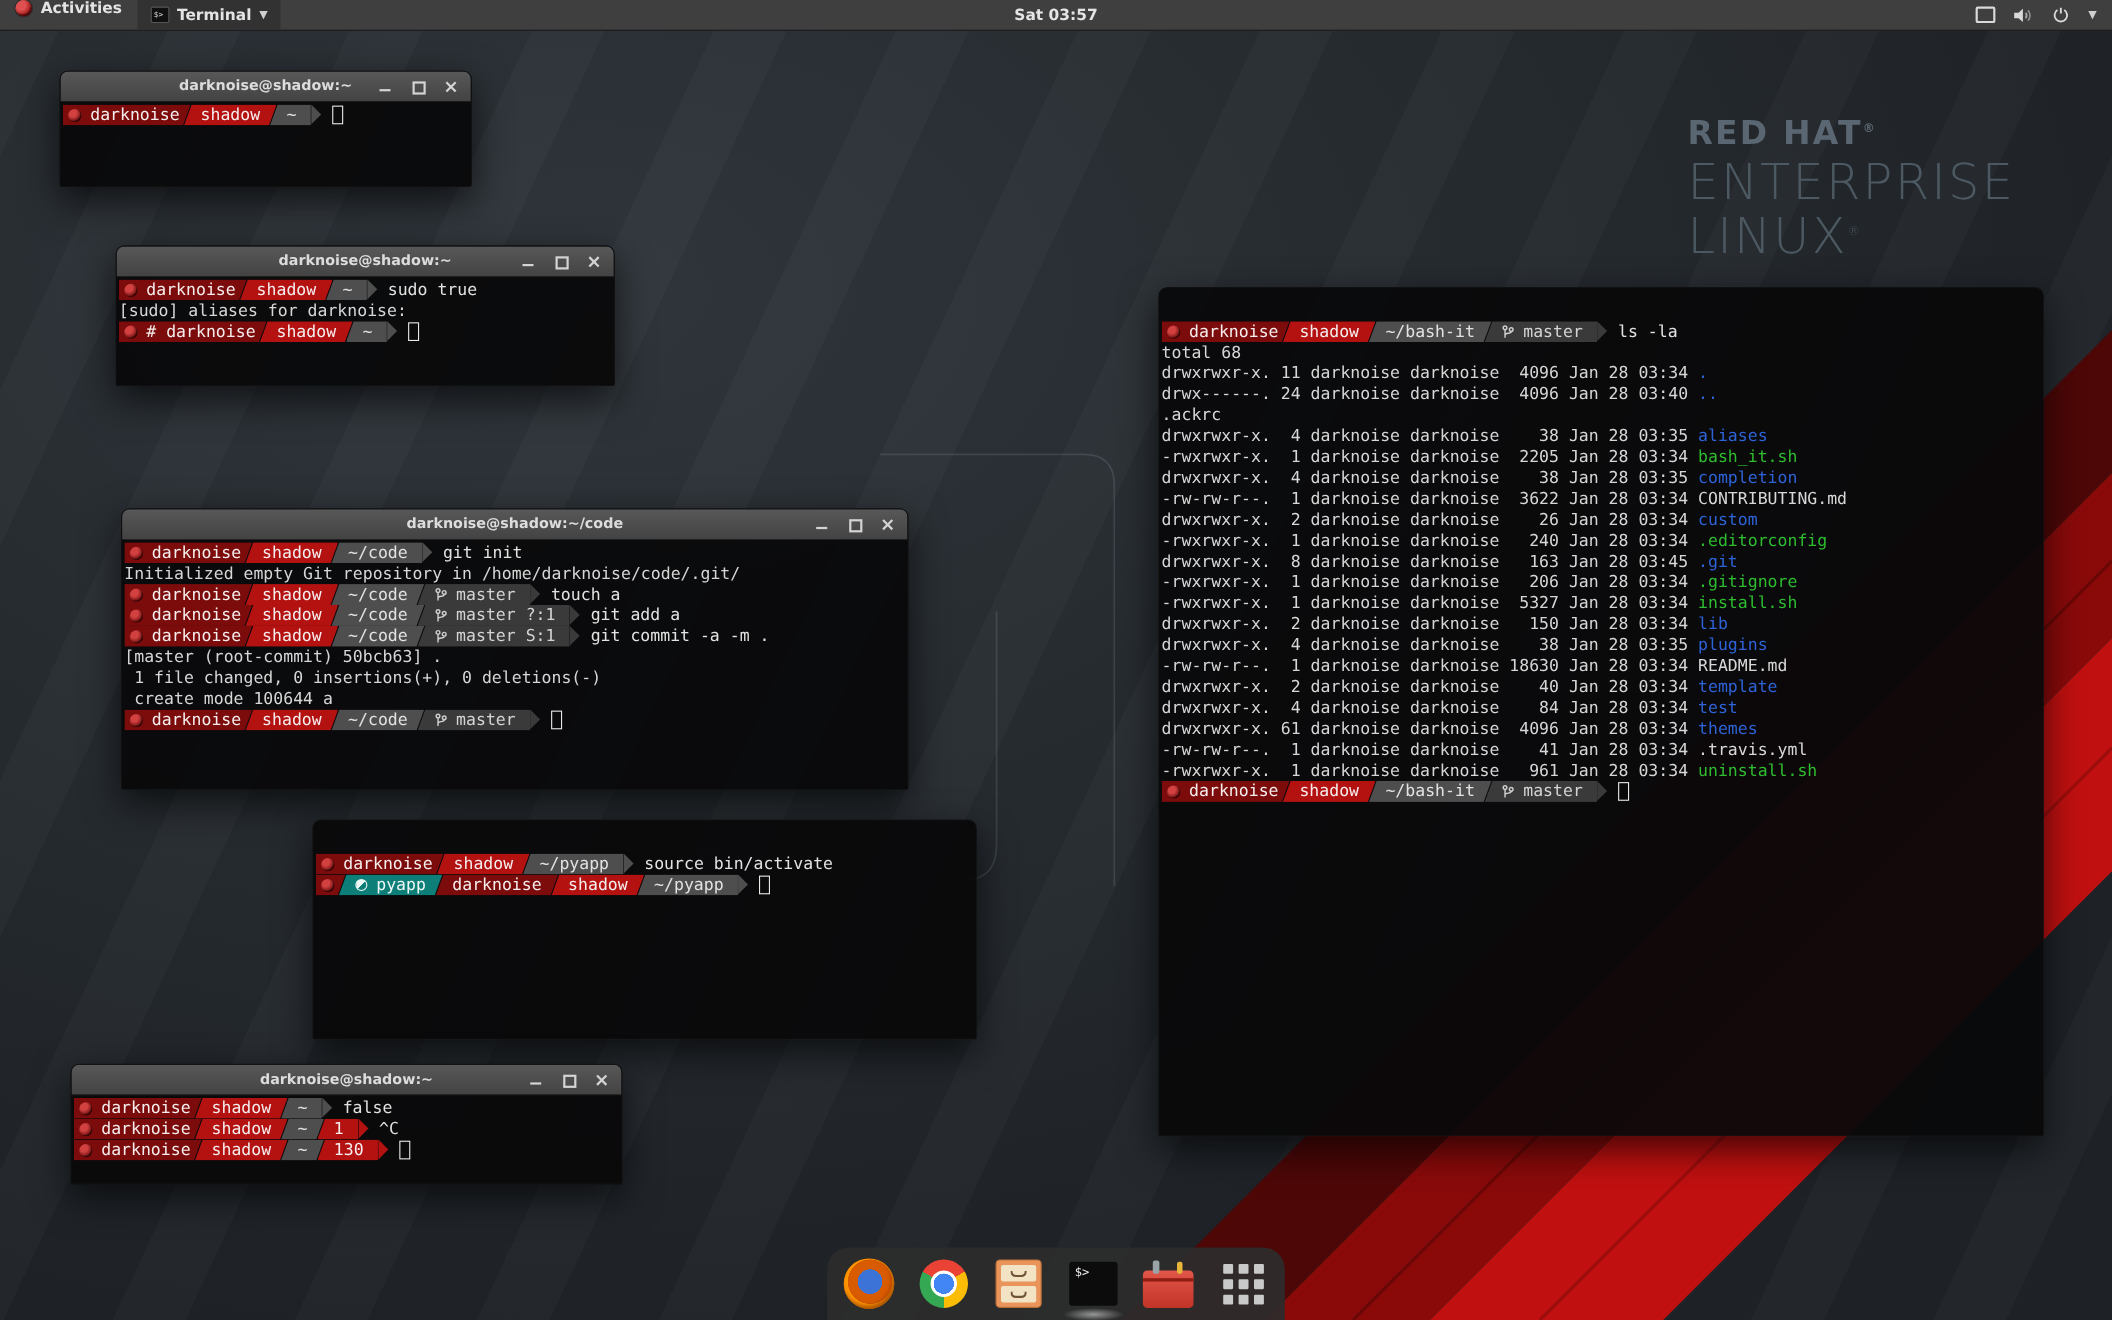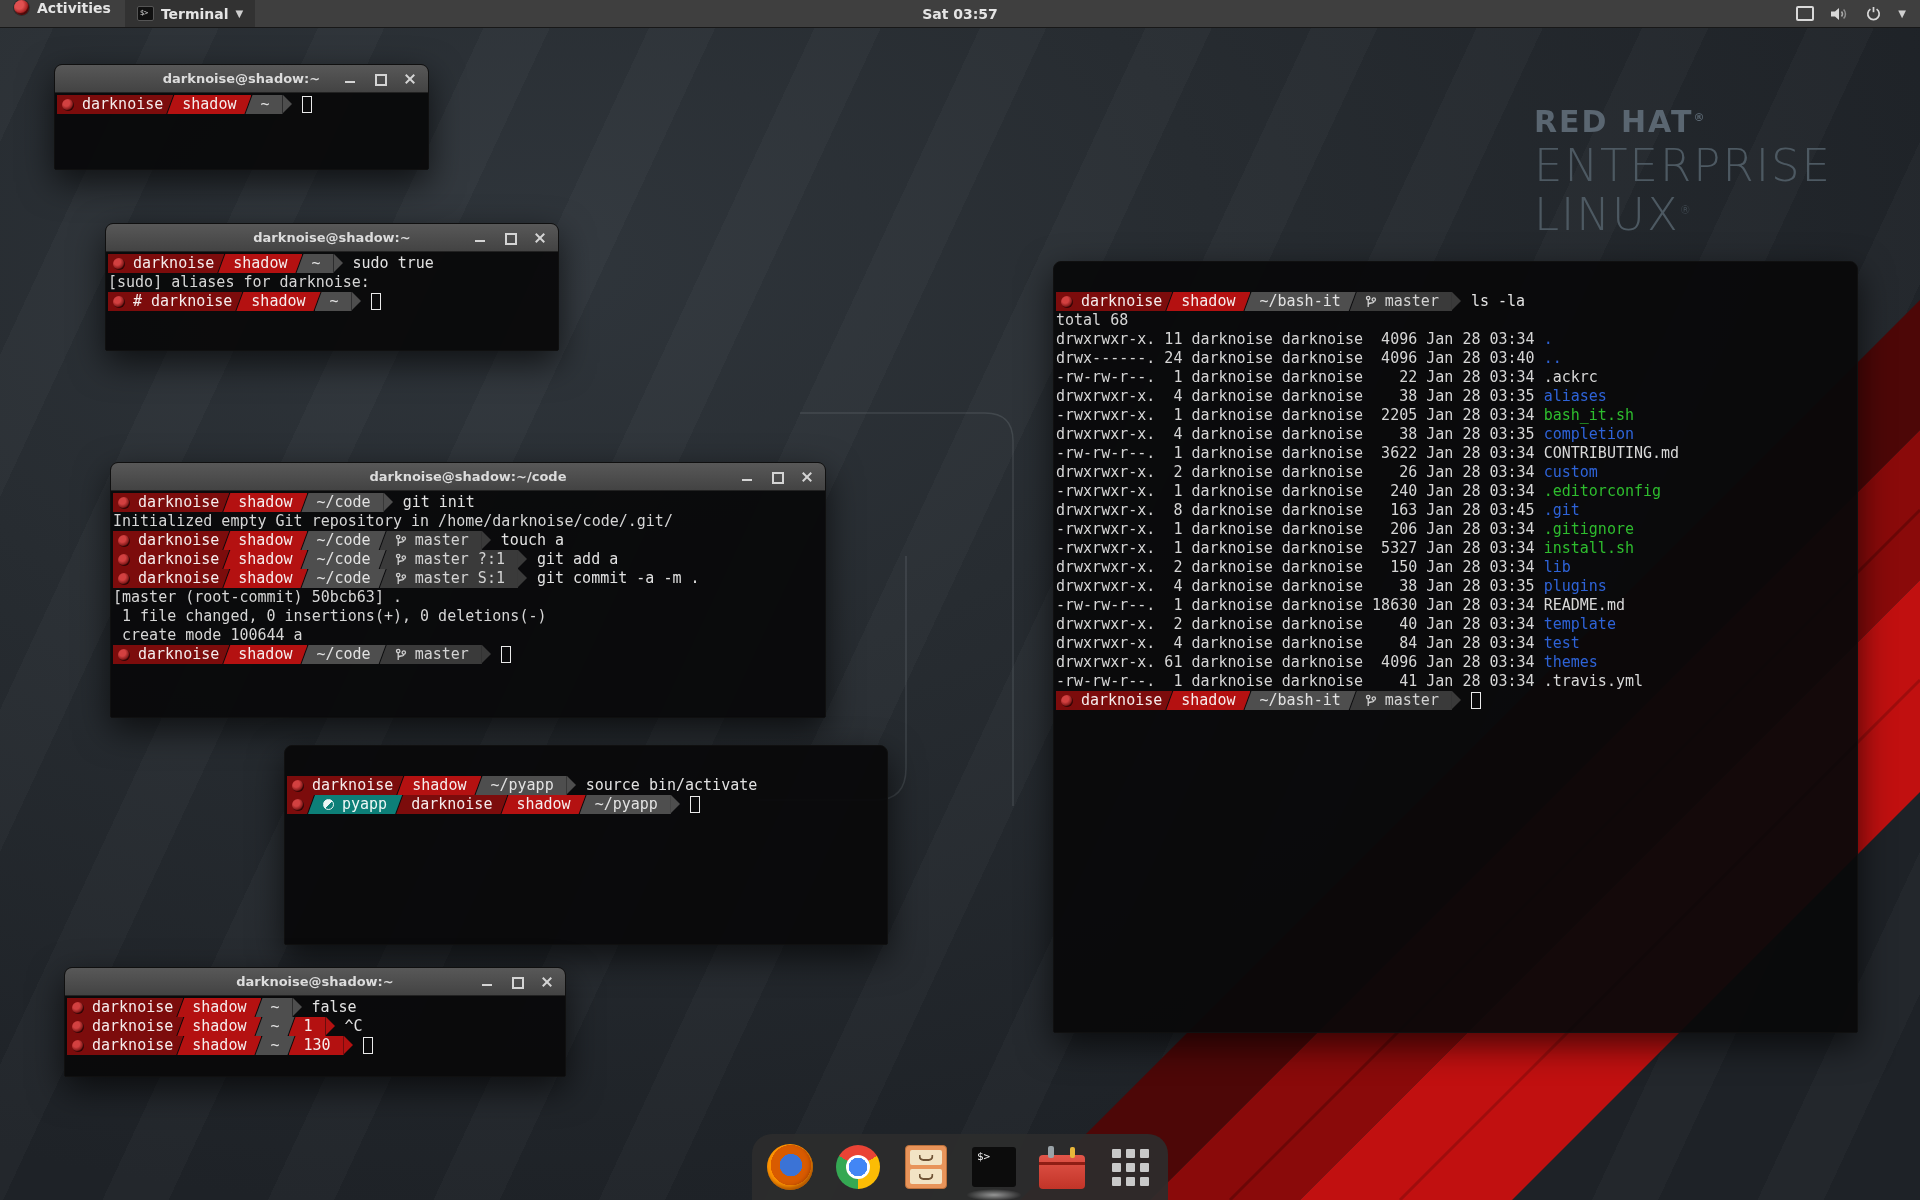--- a/index.html
+++ b/index.html
@@ -283,37 +283,38 @@
       <span class="line"><span class="seg first" style="background: rgb(124, 12, 12); color: rgb(245, 237, 237);"><span class="fedora"></span><span>darknoise</span></span><span class="seg mid" style="background: rgb(180, 17, 17); color: rgb(245, 237, 237);"><span>shadow</span></span><span class="seg mid" style="background: rgb(78, 78, 78); color: rgb(226, 226, 226);"><span>~/bash-it</span></span><span class="seg lastseg" style="background: rgb(58, 58, 58); color: rgb(212, 212, 212);"><svg viewBox="0 0 12 14" width="12" height="14" class="gbranch">
             <g fill="none" stroke="#cfcfcf" stroke-width="1.3">
               <circle cx="3.2" cy="3" r="1.7"></circle>
               <circle cx="8.8" cy="4.6" r="1.7"></circle>
               <path d="M3.2 4.7 V12 M3.2 9.8 C3.2 6.8 8.8 9.2 8.8 6.4"></path>
             </g>
           </svg><span>master</span></span><span class="arrow" style="border-left-color: rgb(58, 58, 58);"></span><span class="cmd">ls -la</span></span>
       <span class="line"><span class="pre">total 68</span></span>
       <span class="line"><span class="pre">drwxrwxr-x. 11 darknoise darknoise  4096 Jan 28 03:34 </span><span class="pre" style="color: rgb(46, 99, 216);">.</span></span>
       <span class="line"><span class="pre">drwx------. 24 darknoise darknoise  4096 Jan 28 03:40 </span><span class="pre" style="color: rgb(46, 99, 216);">..</span></span>
-      <span class="line"><span class="pre">-rw-rw-r--.  1 darknoise darknoise    22 Jan 28 03:34 </span><span class="pre" style="color: rgb(216, 216, 216);">.ackrc</span></span>
+      <span class="line"><span class="pre" style="color: rgb(216, 216, 216);">.ackrc</span></span>
       <span class="line"><span class="pre">drwxrwxr-x.  4 darknoise darknoise    38 Jan 28 03:35 </span><span class="pre" style="color: rgb(46, 99, 216);">aliases</span></span>
       <span class="line"><span class="pre">-rwxrwxr-x.  1 darknoise darknoise  2205 Jan 28 03:34 </span><span class="pre" style="color: rgb(46, 189, 46);">bash_it.sh</span></span>
       <span class="line"><span class="pre">drwxrwxr-x.  4 darknoise darknoise    38 Jan 28 03:35 </span><span class="pre" style="color: rgb(46, 99, 216);">completion</span></span>
       <span class="line"><span class="pre">-rw-rw-r--.  1 darknoise darknoise  3622 Jan 28 03:34 </span><span class="pre" style="color: rgb(216, 216, 216);">CONTRIBUTING.md</span></span>
       <span class="line"><span class="pre">drwxrwxr-x.  2 darknoise darknoise    26 Jan 28 03:34 </span><span class="pre" style="color: rgb(46, 99, 216);">custom</span></span>
       <span class="line"><span class="pre">-rwxrwxr-x.  1 darknoise darknoise   240 Jan 28 03:34 </span><span class="pre" style="color: rgb(46, 189, 46);">.editorconfig</span></span>
       <span class="line"><span class="pre">drwxrwxr-x.  8 darknoise darknoise   163 Jan 28 03:45 </span><span class="pre" style="color: rgb(46, 99, 216);">.git</span></span>
       <span class="line"><span class="pre">-rwxrwxr-x.  1 darknoise darknoise   206 Jan 28 03:34 </span><span class="pre" style="color: rgb(46, 189, 46);">.gitignore</span></span>
       <span class="line"><span class="pre">-rwxrwxr-x.  1 darknoise darknoise  5327 Jan 28 03:34 </span><span class="pre" style="color: rgb(46, 189, 46);">install.sh</span></span>
       <span class="line"><span class="pre">drwxrwxr-x.  2 darknoise darknoise   150 Jan 28 03:34 </span><span class="pre" style="color: rgb(46, 99, 216);">lib</span></span>
       <span class="line"><span class="pre">drwxrwxr-x.  4 darknoise darknoise    38 Jan 28 03:35 </span><span class="pre" style="color: rgb(46, 99, 216);">plugins</span></span>
       <span class="line"><span class="pre">-rw-rw-r--.  1 darknoise darknoise 18630 Jan 28 03:34 </span><span class="pre" style="color: rgb(216, 216, 216);">README.md</span></span>
       <span class="line"><span class="pre">drwxrwxr-x.  2 darknoise darknoise    40 Jan 28 03:34 </span><span class="pre" style="color: rgb(46, 99, 216);">template</span></span>
       <span class="line"><span class="pre">drwxrwxr-x.  4 darknoise darknoise    84 Jan 28 03:34 </span><span class="pre" style="color: rgb(46, 99, 216);">test</span></span>
       <span class="line"><span class="pre">drwxrwxr-x. 61 darknoise darknoise  4096 Jan 28 03:34 </span><span class="pre" style="color: rgb(46, 99, 216);">themes</span></span>
       <span class="line"><span class="pre">-rw-rw-r--.  1 darknoise darknoise    41 Jan 28 03:34 </span><span class="pre" style="color: rgb(216, 216, 216);">.travis.yml</span></span>
+      <span class="line"><span class="pre">-rwxrwxr-x.  1 darknoise darknoise   961 Jan 28 03:34 </span><span class="pre" style="color: rgb(46, 189, 46);">uninstall.sh</span></span>
       <span class="line"><span class="seg first" style="background: rgb(124, 12, 12); color: rgb(245, 237, 237);"><span class="fedora"></span><span>darknoise</span></span><span class="seg mid" style="background: rgb(180, 17, 17); color: rgb(245, 237, 237);"><span>shadow</span></span><span class="seg mid" style="background: rgb(78, 78, 78); color: rgb(226, 226, 226);"><span>~/bash-it</span></span><span class="seg lastseg" style="background: rgb(58, 58, 58); color: rgb(212, 212, 212);"><svg viewBox="0 0 12 14" width="12" height="14" class="gbranch">
             <g fill="none" stroke="#cfcfcf" stroke-width="1.3">
               <circle cx="3.2" cy="3" r="1.7"></circle>
               <circle cx="8.8" cy="4.6" r="1.7"></circle>
               <path d="M3.2 4.7 V12 M3.2 9.8 C3.2 6.8 8.8 9.2 8.8 6.4"></path>
             </g>
           </svg><span>master</span></span><span class="arrow" style="border-left-color: rgb(58, 58, 58);"></span><span class="cursor"></span></span>
     </div>
 </div>
 

